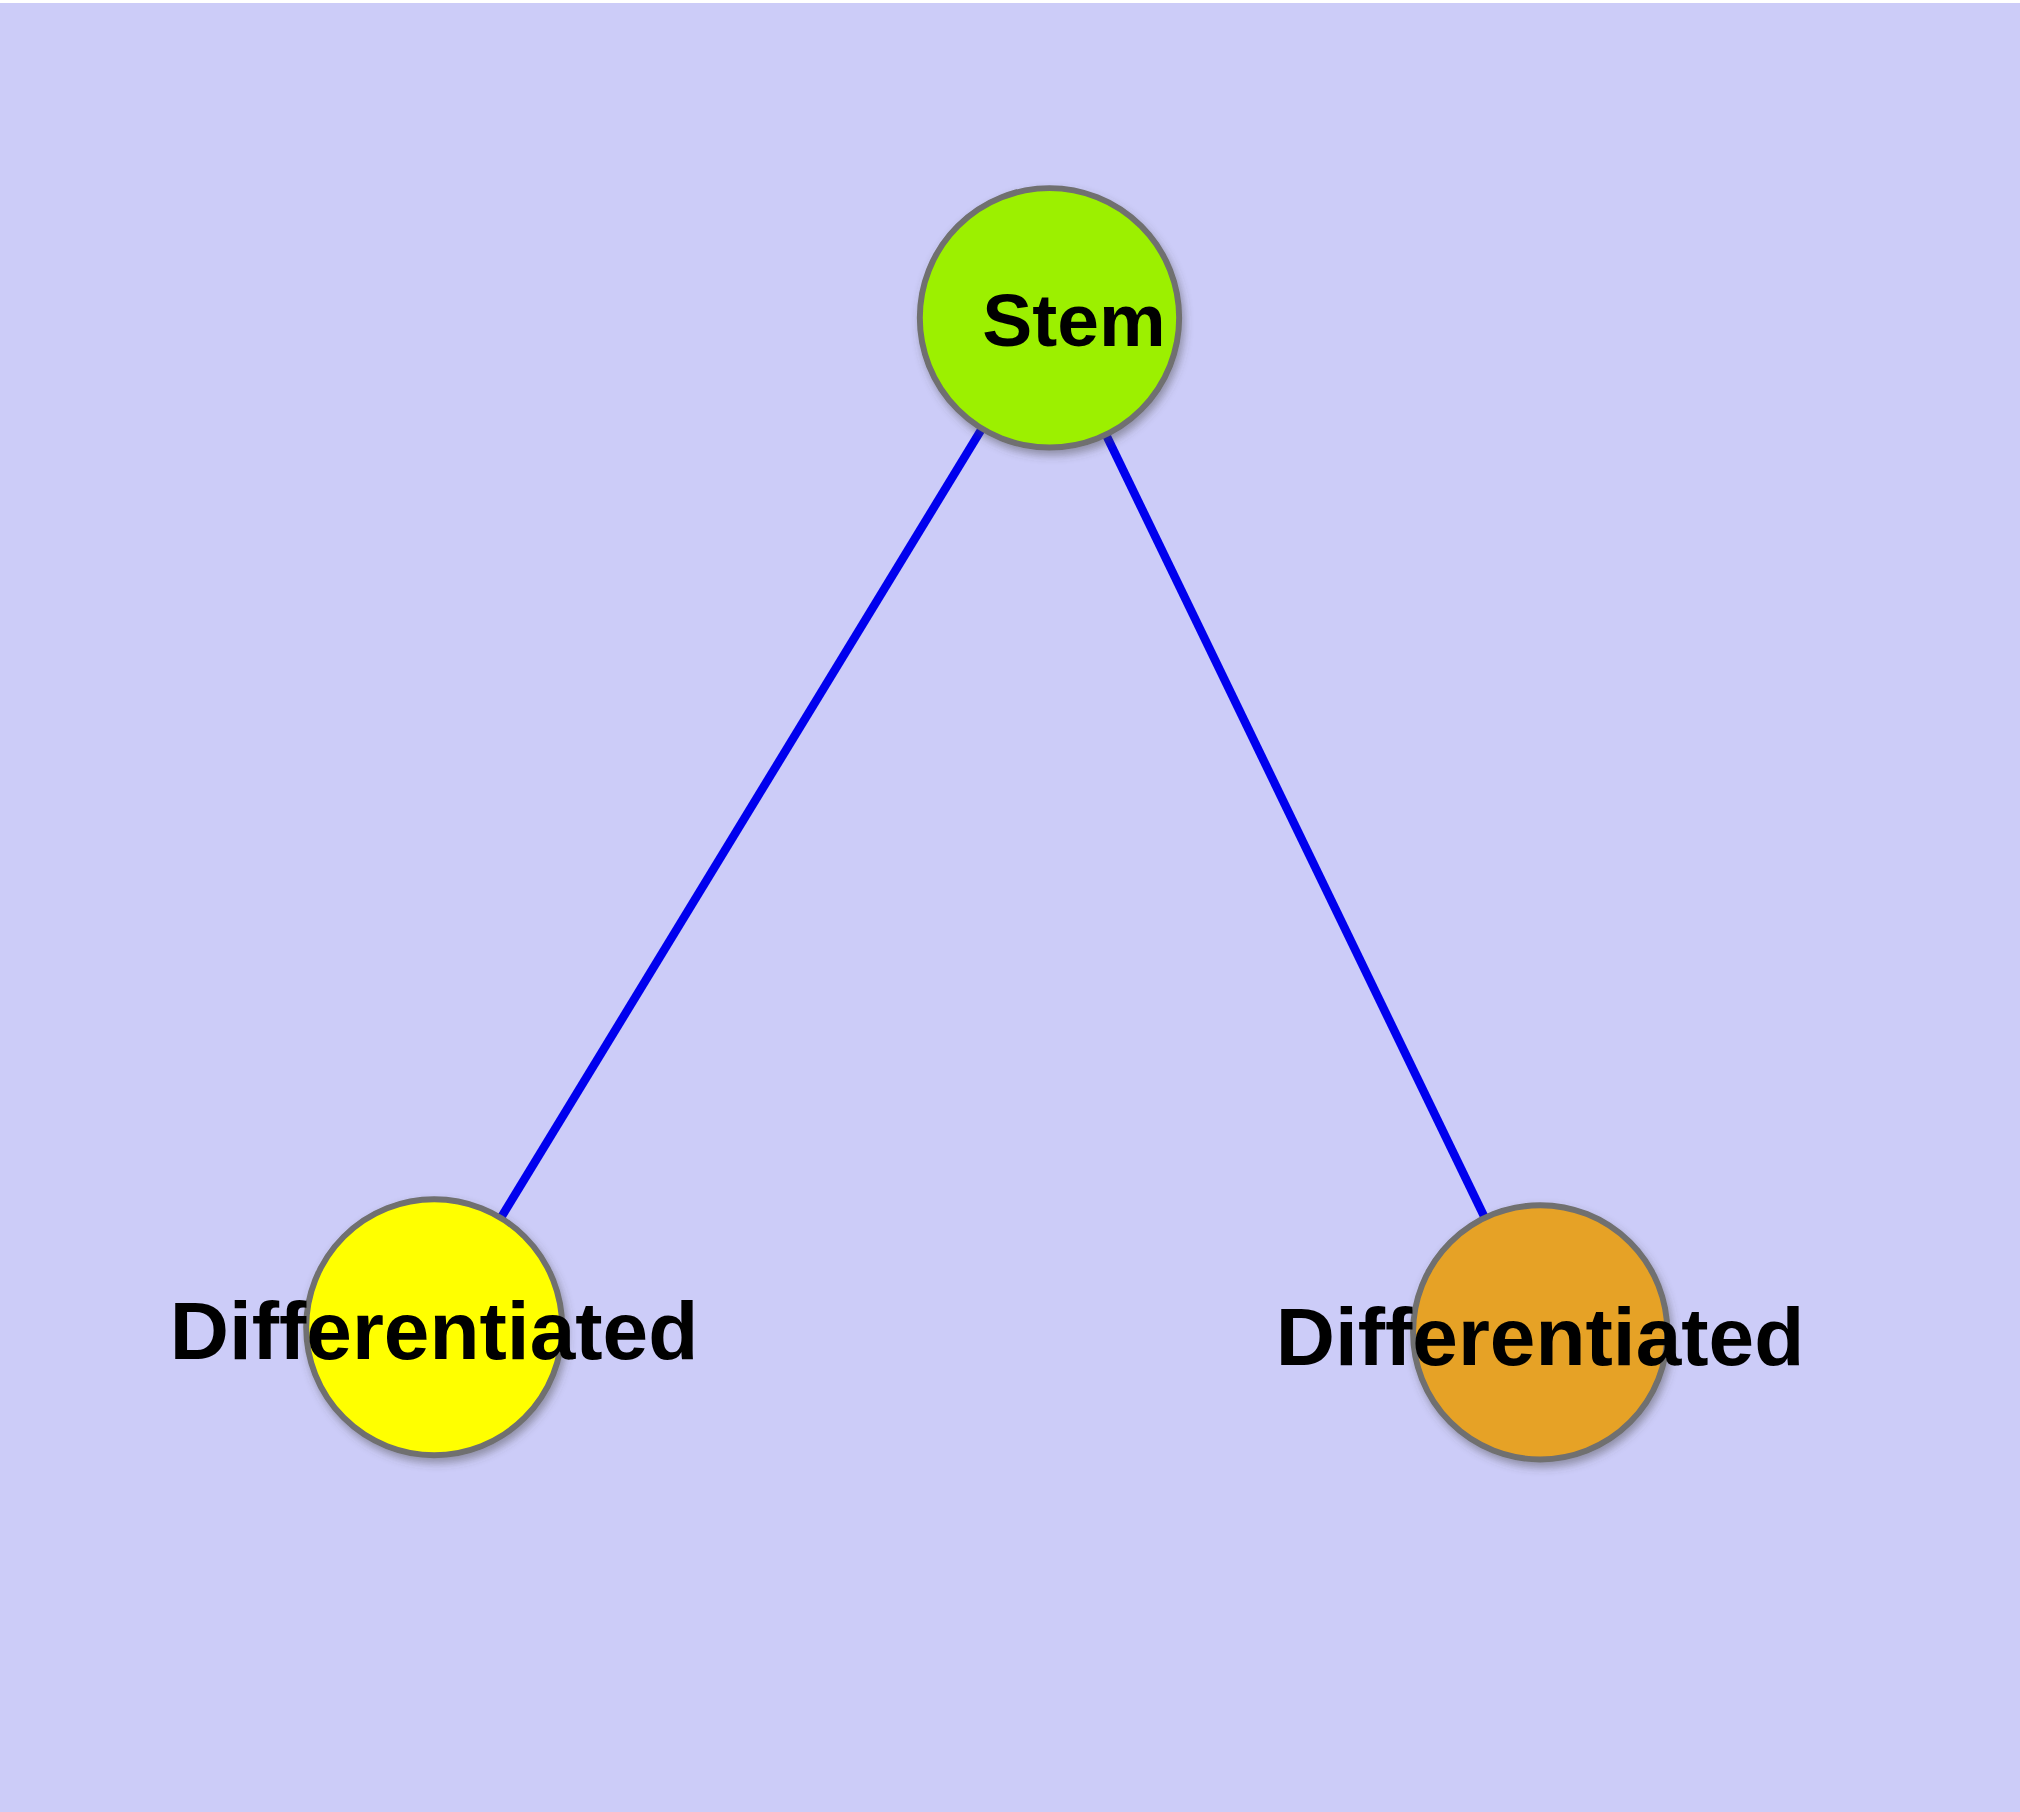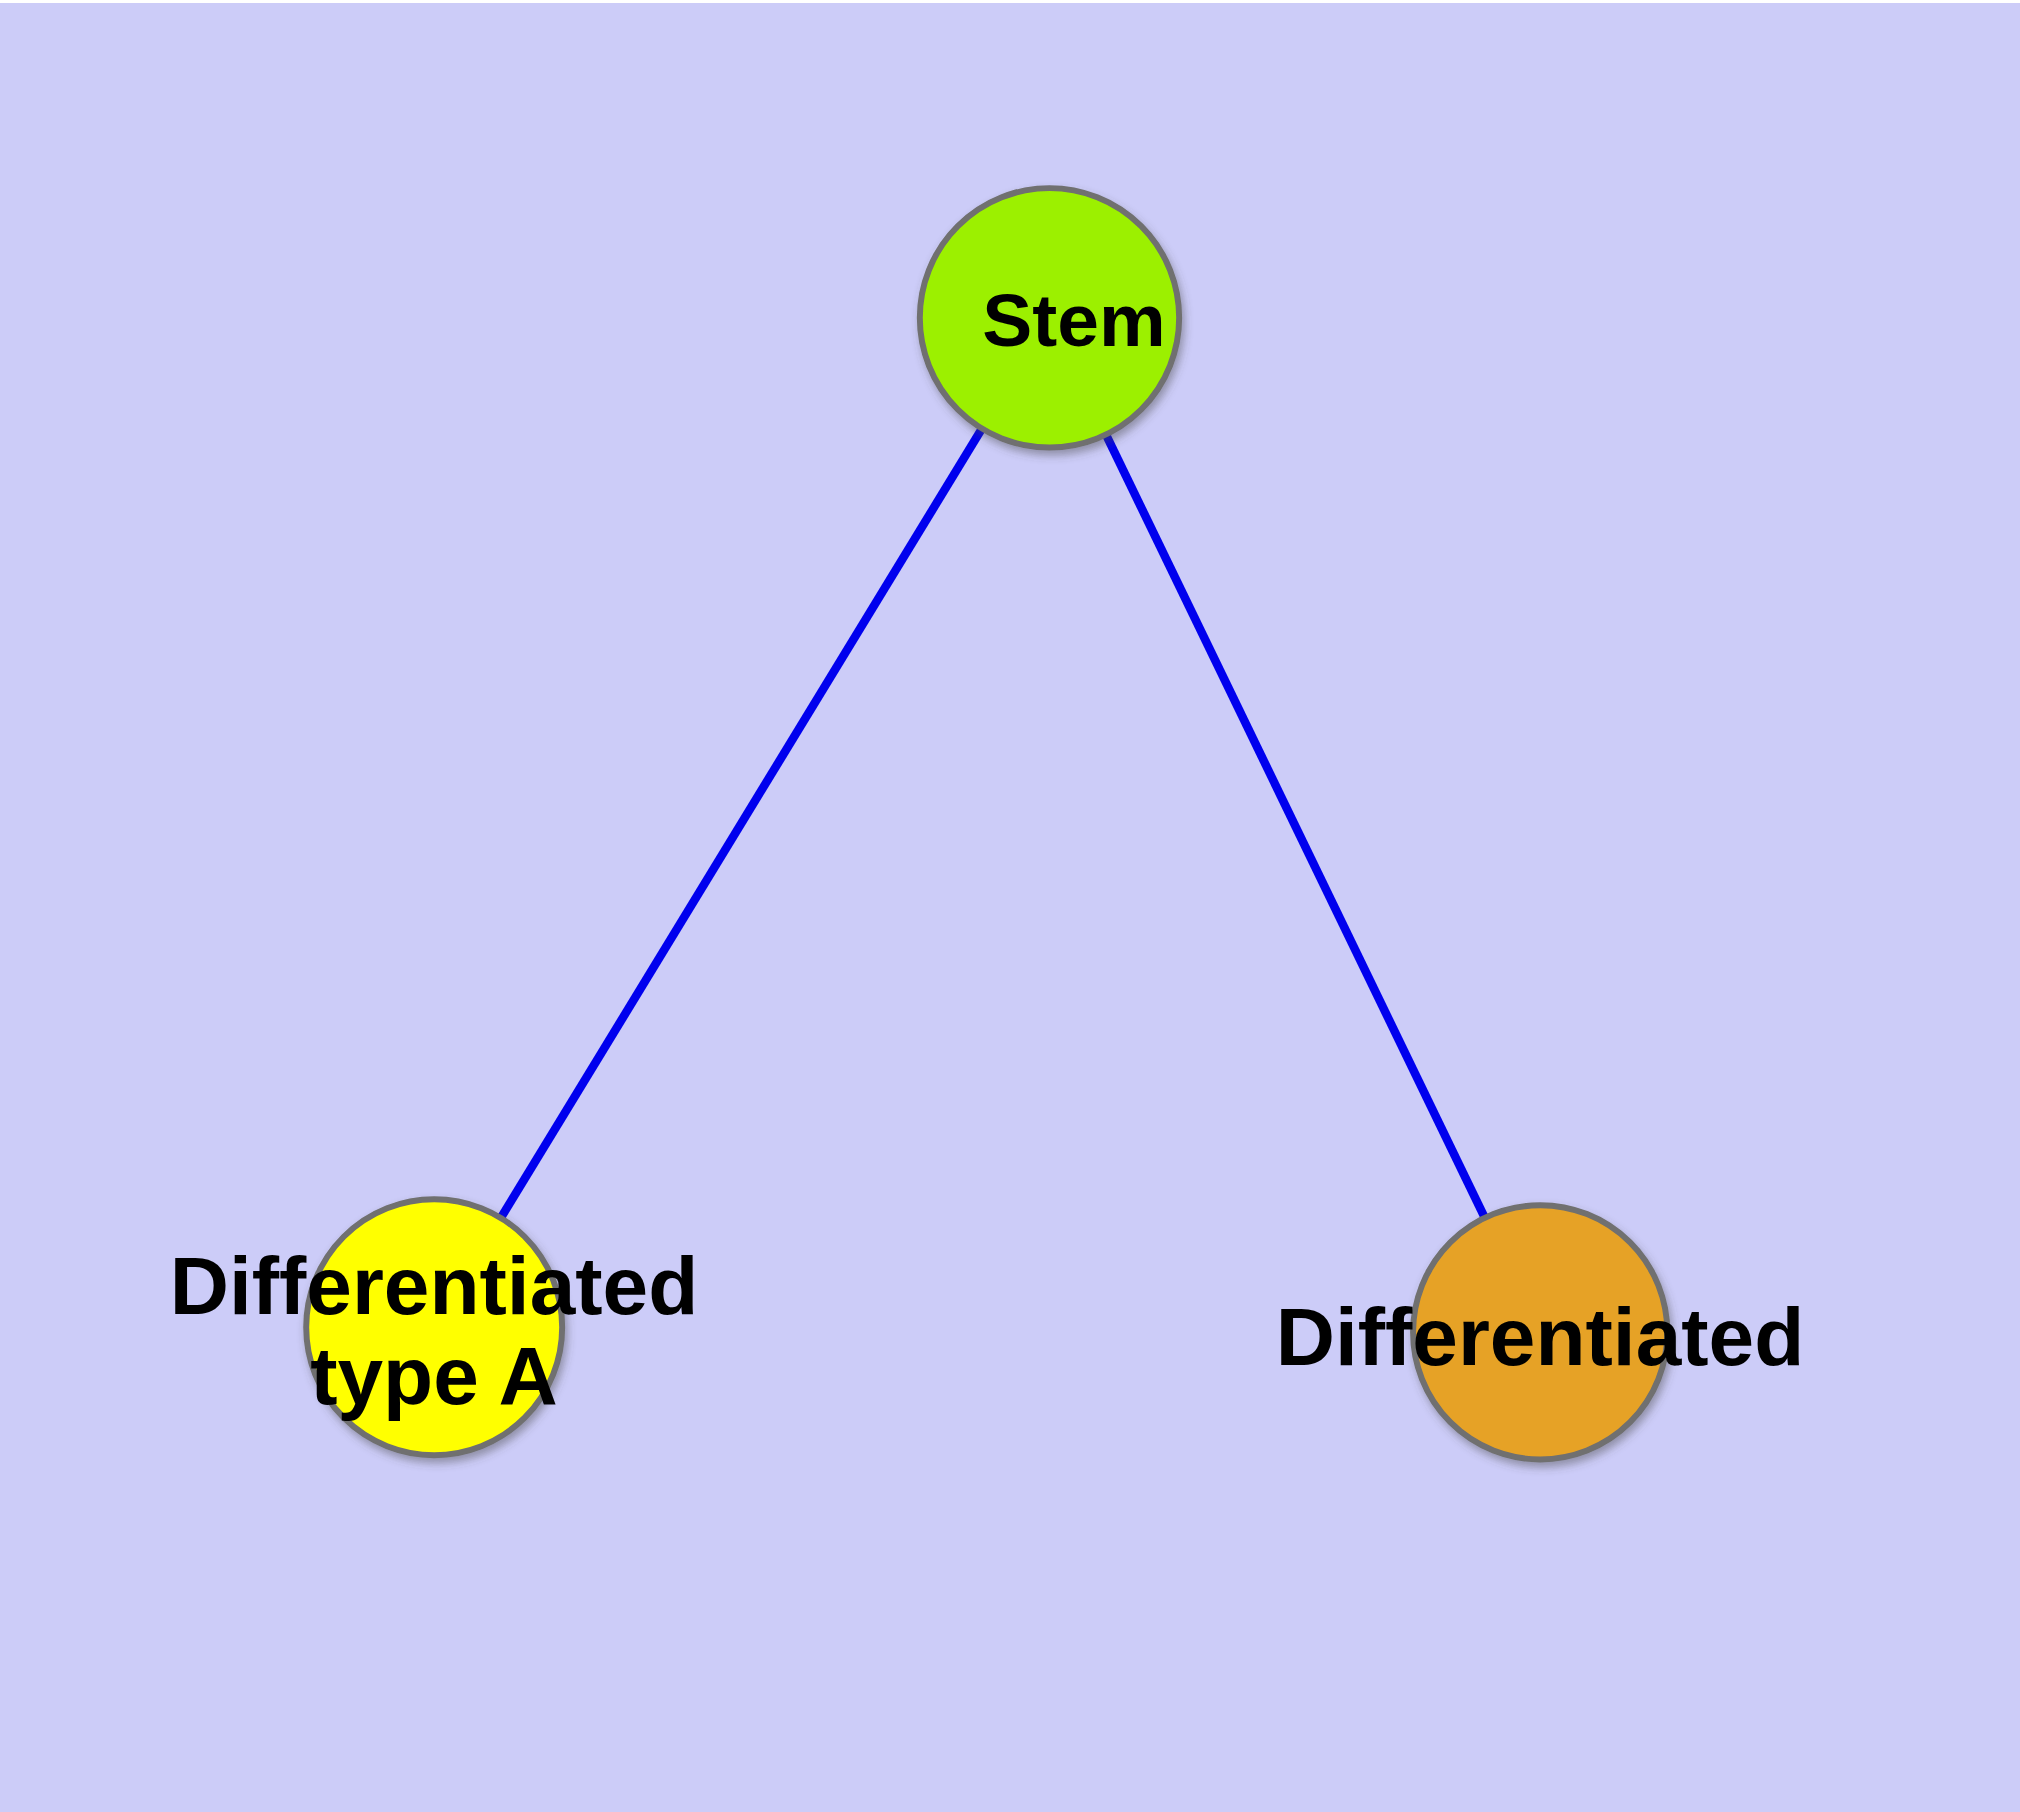--- a/index.html
+++ b/index.html
@@ -82,21 +82,20 @@
     <circle cx="512" cy="1566" r="151" stroke-width="7" filter="url(#node-shadow)" fill="#FFFF00" stroke="#6F6F6F"></circle>
     <circle cx="1817" cy="1572" r="150" stroke-width="7" filter="url(#node-shadow)" fill="#E6A226" stroke="#6F6F6F"></circle>
   </svg>
 
   <div class="node-label" id="label-stem" style="color: rgb(0, 0, 0);">
     <span class="label-line">Stem</span>
   </div>
 
   <div class="node-label" id="label-type-a" style="color: rgb(0, 0, 0);">
     <span class="label-line">Differentiated</span>
-    <span class="label-line">type A</span>
   </div>
 
   <div class="node-label" id="label-type-b" style="color: rgb(0, 0, 0);">
     <span class="label-line">Differentiated</span>
   </div>
 
 </div>
 
 
 </body></html>

